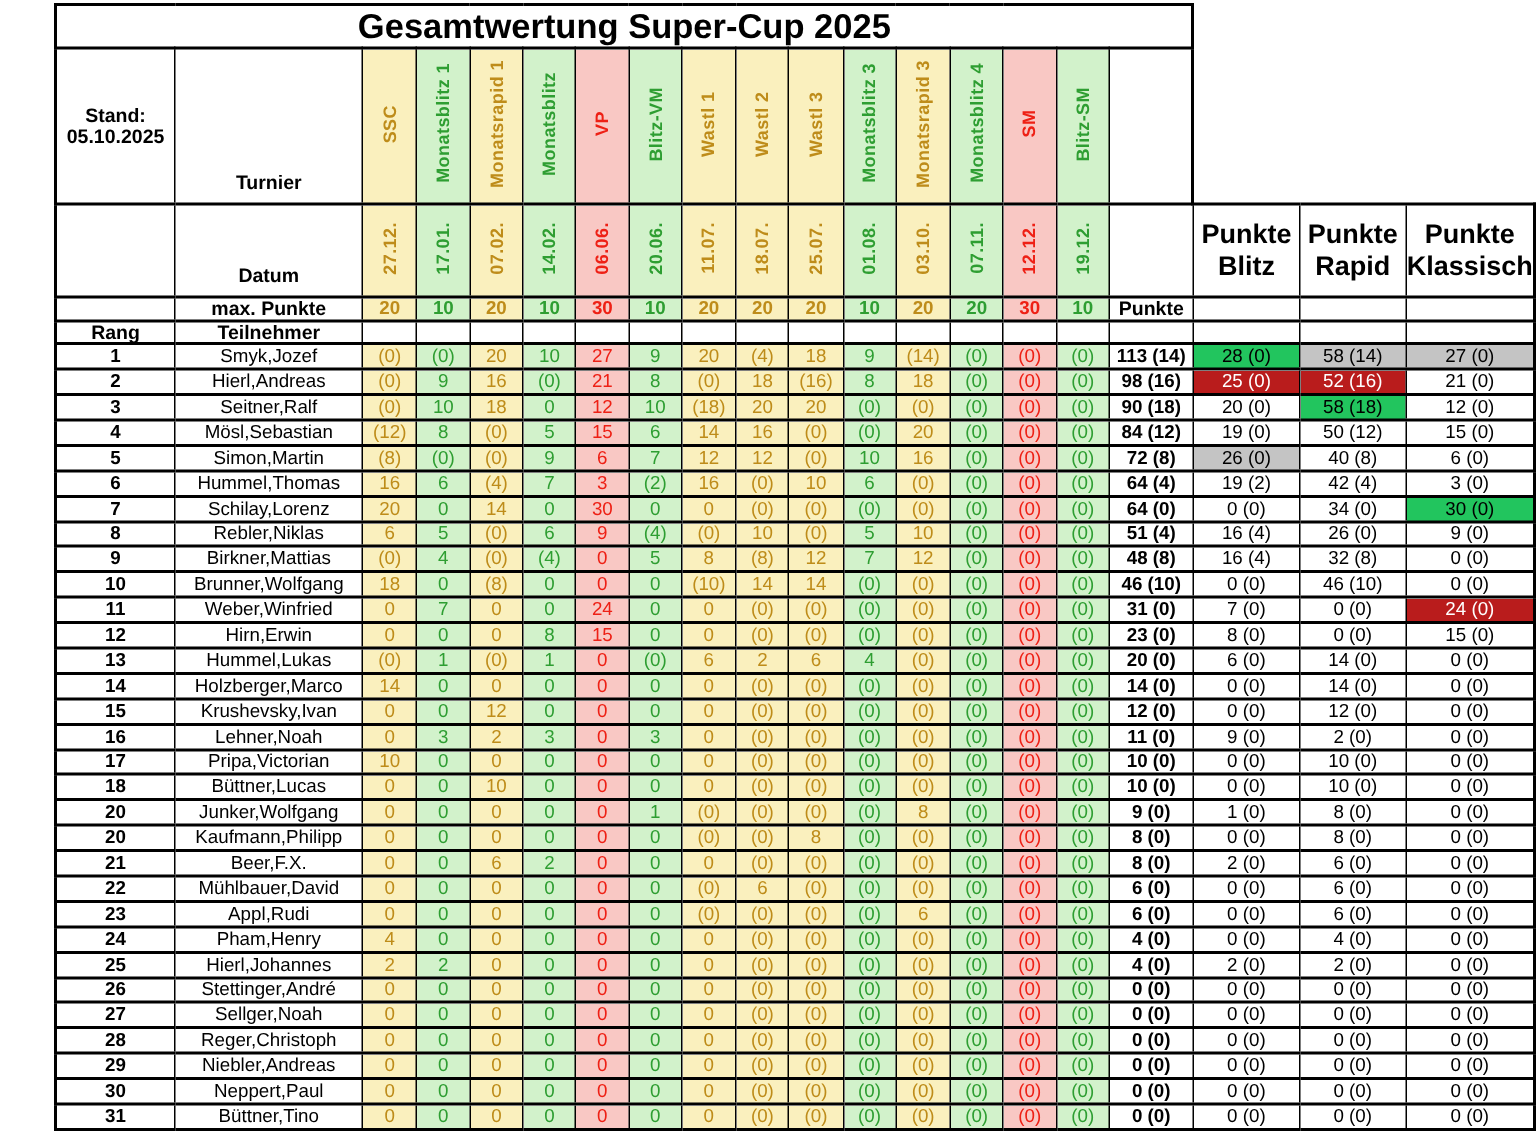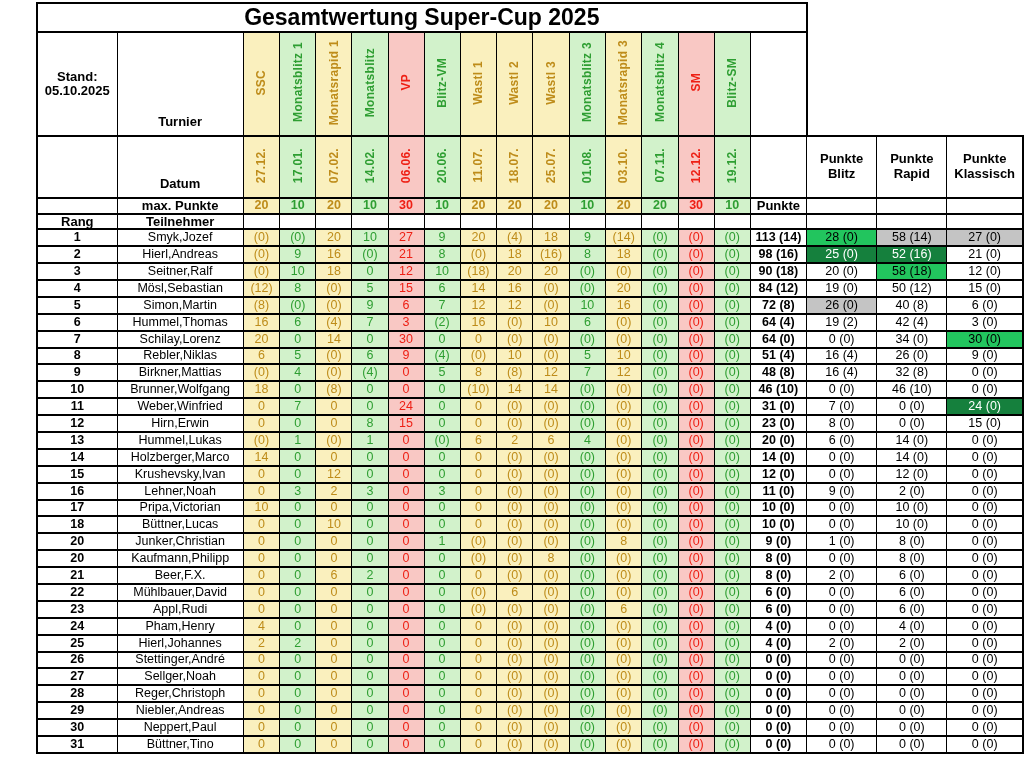--- a/index.html
+++ b/index.html
@@ -17,29 +17,29 @@
   tr.turnier-row{height:104px;}
   tr.datum-row{height:62px;}
   tr.max-row{height:15px;}
   tr.head-row{height:15px;}
   tr.data-row{height:16.9px;}
   .b{font-weight:bold;}
   .bottom{vertical-align:bottom;padding-bottom:6px;}
   .stand-cell div{font-weight:bold;font-size:13px;}
   .vtext{display:inline-block;writing-mode:vertical-rl;transform:rotate(180deg);
          font-weight:bold;font-size:12px;letter-spacing:0.3px;}
-  .rightheads{font-weight:bold;font-size:13px;white-space:normal;line-height:1.15;}
+  .rightheads{font-weight:bold;font-size:18px;white-space:normal;line-height:1.15;}
   
   .c-rapid{background:#FAF0BE;color:#BE8C1A;}
   .c-blitz{background:#D2F2CB;color:#2E9E32;}
   .c-klass{background:#F9C8C4;color:#EE2015;}
   
   .m-gold{background:#22c55e;color:#000;}
   .m-silver{background:#C4C4C4;color:#000;}
-  .m-bronze{background:#15803d;color:#fff;}
+  .m-bronze{background:#b91c1c;color:#fff;}
 </style>
 </head>
 <body>
 
 <div class="sheet">
   <table>
     <colgroup>
       <col style="width:81px">
         <col style="width:128px">
       <col style="width:37.5px">
@@ -554,21 +554,21 @@
           <td class="c-blitz">(0)</td>
           <td class="c-klass">(0)</td>
           <td class="c-blitz">(0)</td>
           <td class="b">10 (0)</td>
           <td>0 (0)</td>
           <td>10 (0)</td>
           <td class="edge-r">0 (0)</td>
         </tr>
         <tr class="data-row">
           <td class="b edge-l">20</td>
-          <td>Junker,Christian</td>
+          <td>Junker,Wolfgang</td>
           <td class="c-rapid">0</td>
           <td class="c-blitz">0</td>
           <td class="c-rapid">0</td>
           <td class="c-blitz">0</td>
           <td class="c-klass">0</td>
           <td class="c-blitz">1</td>
           <td class="c-rapid">(0)</td>
           <td class="c-rapid">(0)</td>
           <td class="c-rapid">(0)</td>
           <td class="c-blitz">(0)</td>

